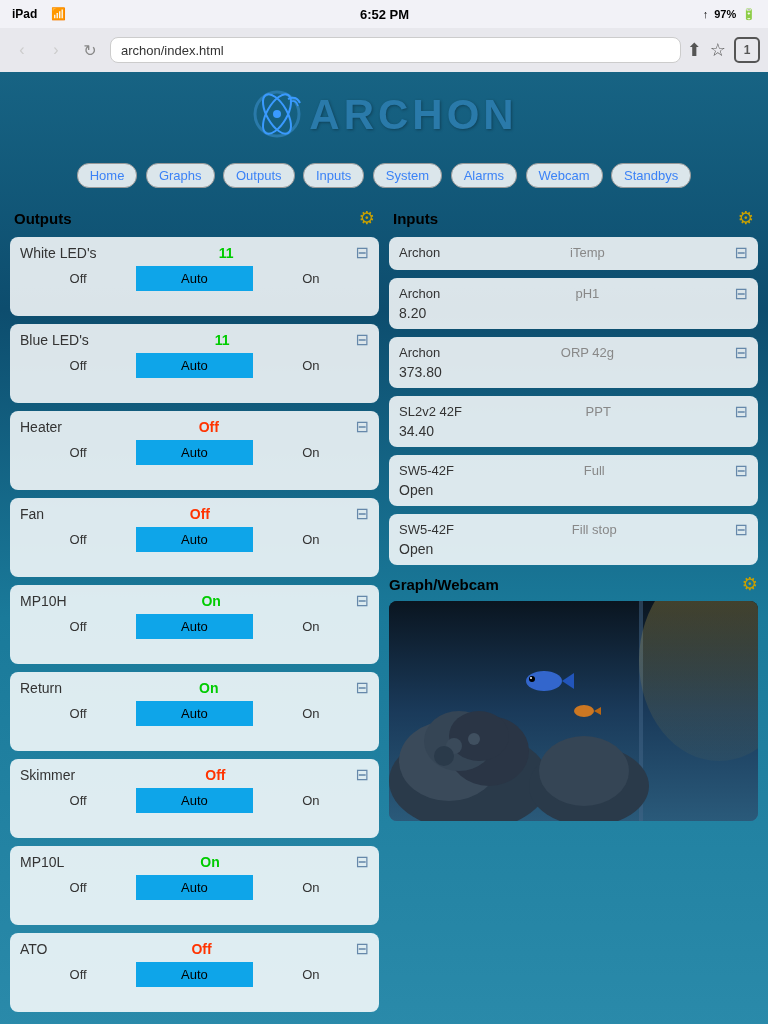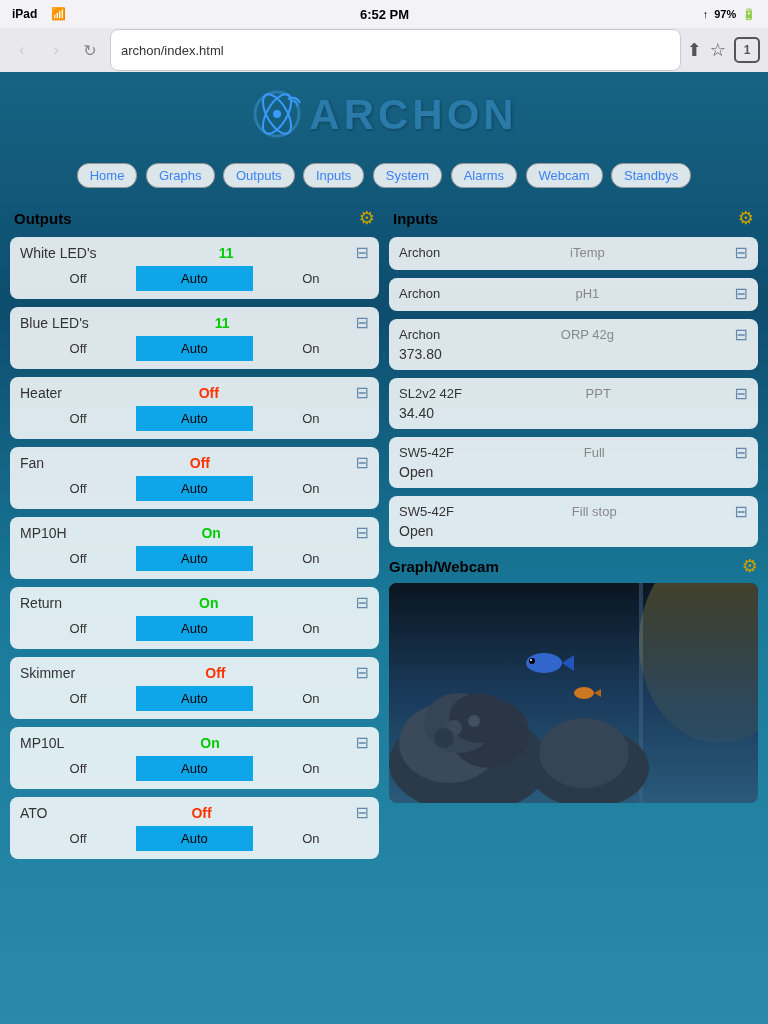--- a/index.html
+++ b/index.html
@@ -40,21 +40,21 @@
       width: 28px; height: 28px;
       display: flex; align-items: center; justify-content: center;
       color: #888; font-size: 16px; cursor: pointer;
     }
     .browser-btn.disabled { color: #ccc; }
     .address-bar {
       flex: 1;
       background: white;
       border: 1px solid #ccc;
       border-radius: 8px;
-      height: 42px;
+      height: 26px;
       display: flex;
       align-items: center;
       padding: 0 10px;
       font-size: 13px;
       color: #333;
     }
     .browser-right { display: flex; gap: 8px; align-items: center; }
     .browser-icon { color: #555; font-size: 18px; cursor: pointer; }
     .tab-count {
       width: 26px; height: 26px;
@@ -134,21 +134,21 @@
       color: #c8a000;
       font-size: 18px;
       cursor: pointer;
     }
 
     
     .output-card {
       background: rgba(255,255,255,0.85);
       border-radius: 8px;
       margin-bottom: 8px;
-      padding: 6px 10px 8px;
+      padding: 6px 10px 25px;
     }
     .card-top {
       display: flex;
       align-items: center;
       justify-content: space-between;
       margin-bottom: 4px;
     }
     .card-name {
       font-size: 14px;
       color: #333;
@@ -416,20 +416,21 @@
           <span class="sliders-icon">⊟</span>
         </div>
       </div>
 
       <div class="input-card">
         <div class="input-top">
           <span class="input-source">Archon</span>
           <span class="input-name">pH1</span>
           <span class="sliders-icon">⊟</span>
         </div>
+        <div class="input-value">8.20</div>
       </div>
 
       <div class="input-card">
         <div class="input-top">
           <span class="input-source">Archon</span>
           <span class="input-name">ORP 42g</span>
           <span class="sliders-icon">⊟</span>
         </div>
         <div class="input-value">373.80</div>
       </div>

